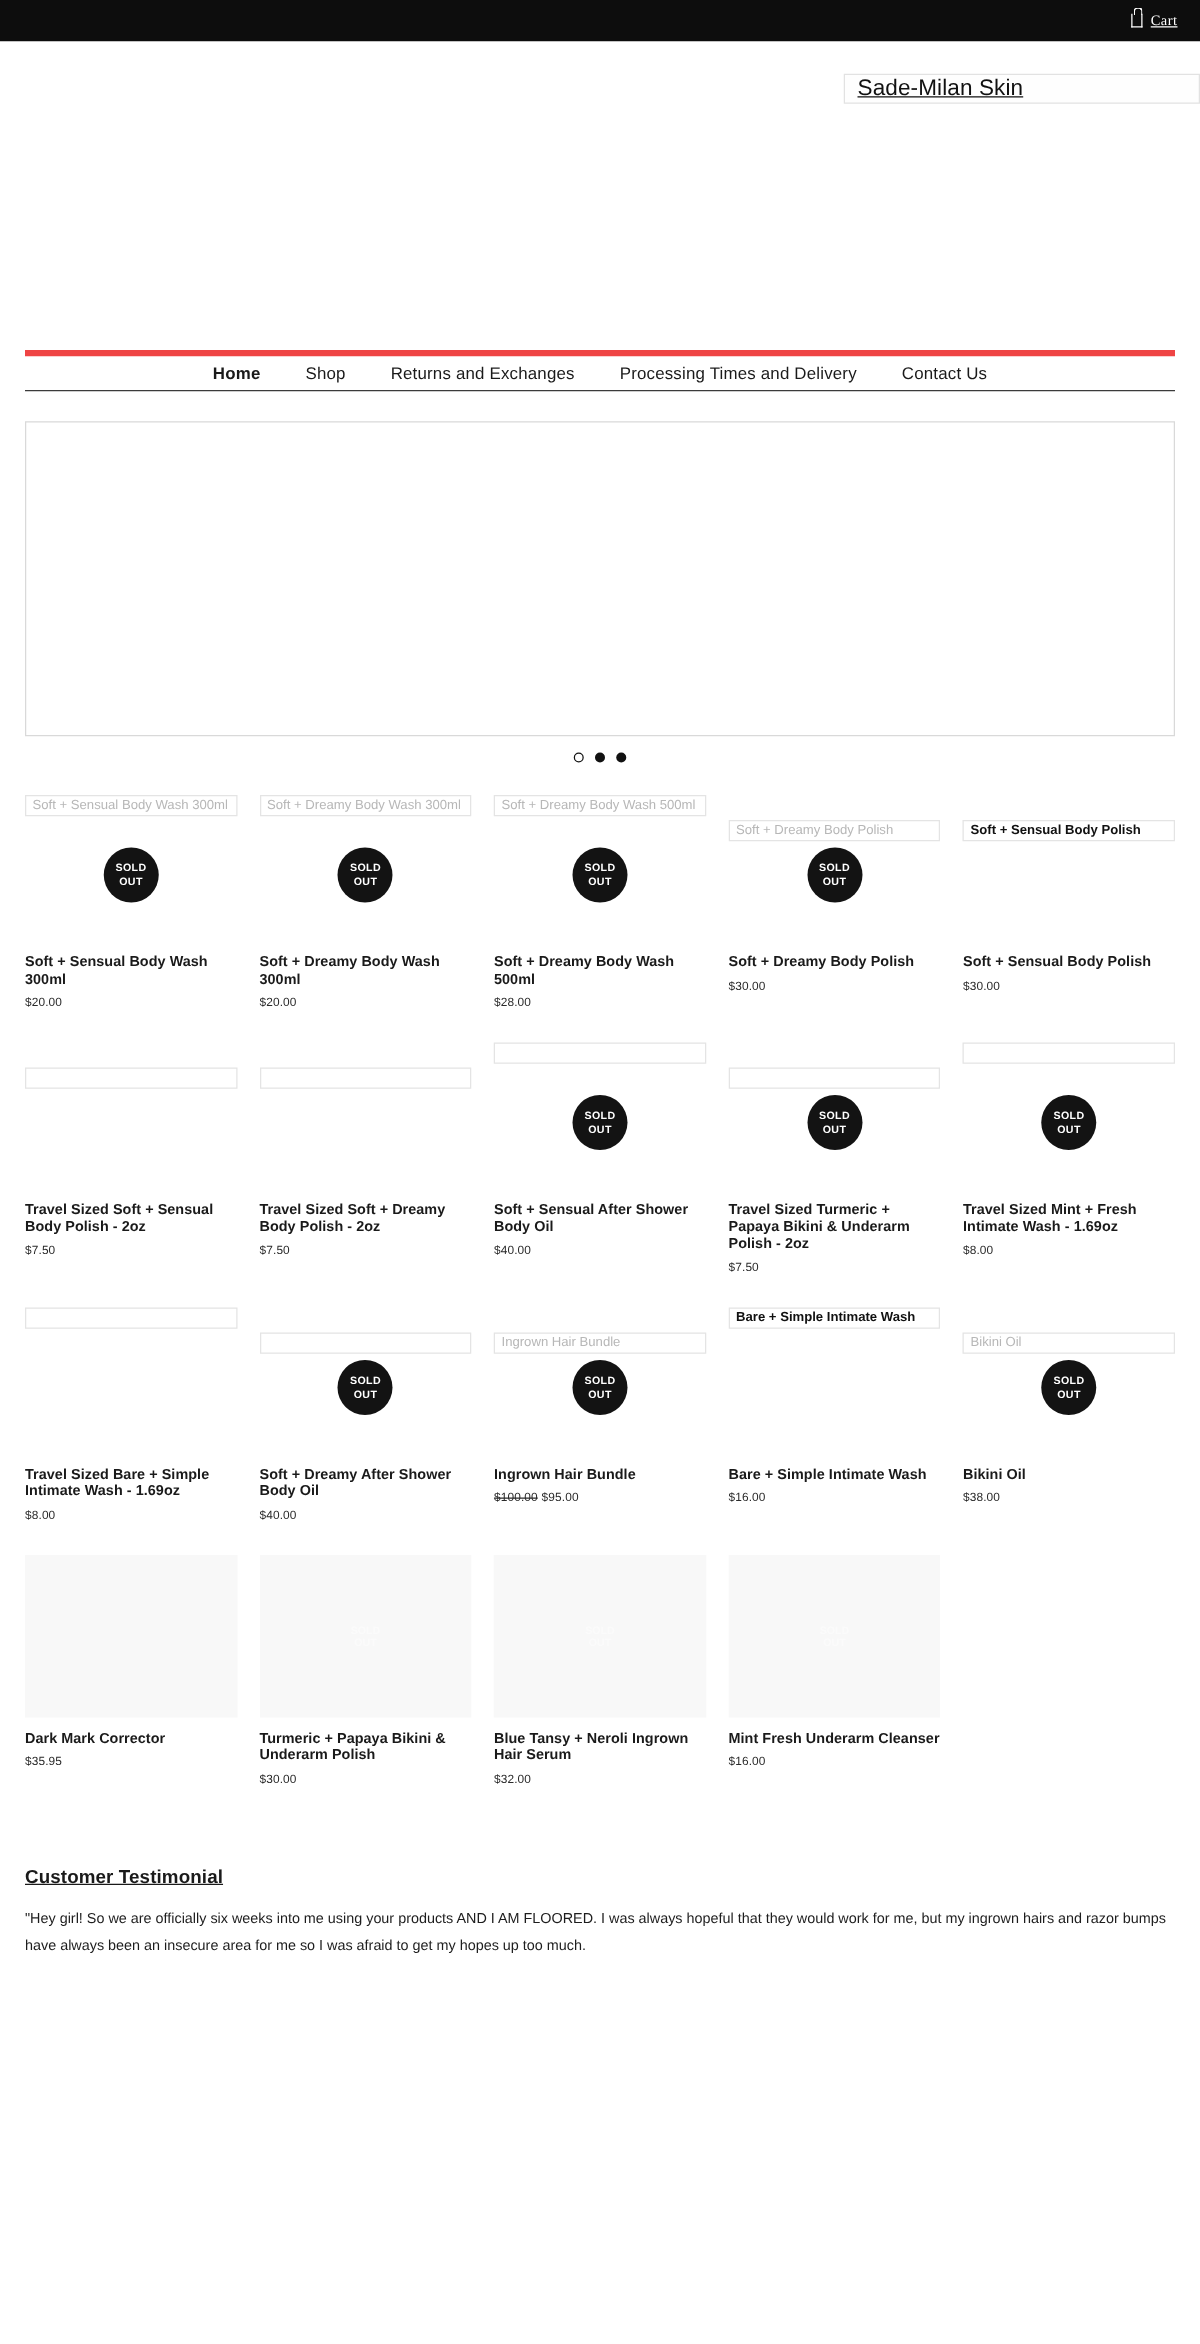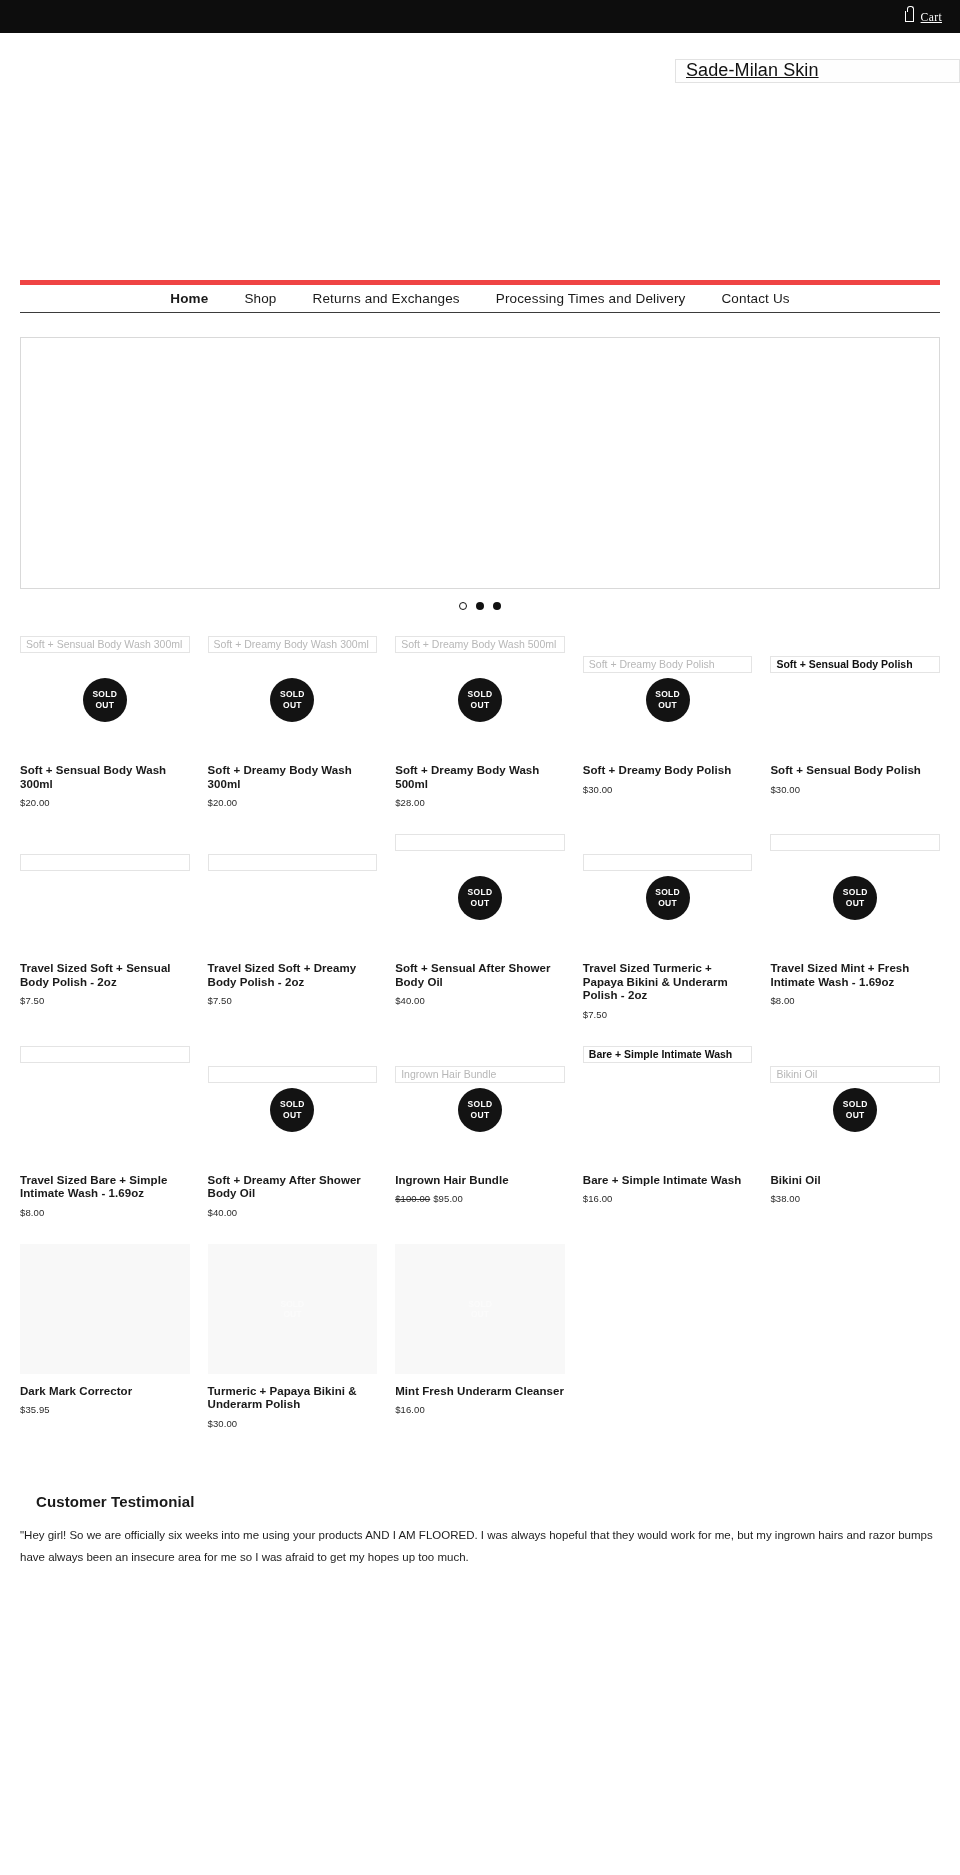--- a/index.html
+++ b/index.html
@@ -213,22 +213,23 @@
   }
   .info-pad { padding-top: 11px; }
 
   
   .testimonial {
     margin: 38px 20px 0 20px;
   }
   .testimonial h2 {
     font-size: 15px;
     font-weight: 700;
-    margin: 0 0 14px 16px;
+    margin: 0 0 14px 0;
     letter-spacing: .1px;
+    text-decoration: underline;
   }
   .testimonial p {
     font-size: 11.5px;
     line-height: 22px;
     margin: 0;
     color: #1d1d1d;
     max-width: 925px;
   }
 </style>
 </head>
@@ -465,29 +466,41 @@
           <span>SOLD</span><br>
           <span>OUT</span>
         </span>
       </div>
       <div class="info-pad">
         <div class="p-title">Turmeric + Papaya Bikini &amp; Underarm Polish</div>
         <div class="p-price">$30.00</div>
       </div>
     </div>
 
-
     <div class="card">
       <div class="img-ph">
         <span class="ghost">
           <span>SOLD</span><br>
           <span>OUT</span>
         </span>
       </div>
       <div class="info-pad">
+        <div class="p-title">Blue Tansy + Neroli Ingrown Hair Serum</div>
+        <div class="p-price">$32.00</div>
+      </div>
+    </div>
+
+    <div class="card">
+      <div class="img-ph">
+        <span class="ghost">
+          <span>SOLD</span><br>
+          <span>OUT</span>
+        </span>
+      </div>
+      <div class="info-pad">
         <div class="p-title">Mint Fresh Underarm Cleanser</div>
         <div class="p-price">$16.00</div>
       </div>
     </div>
 
     <div></div>
   </div>
 </section>
 
 <section class="testimonial">

